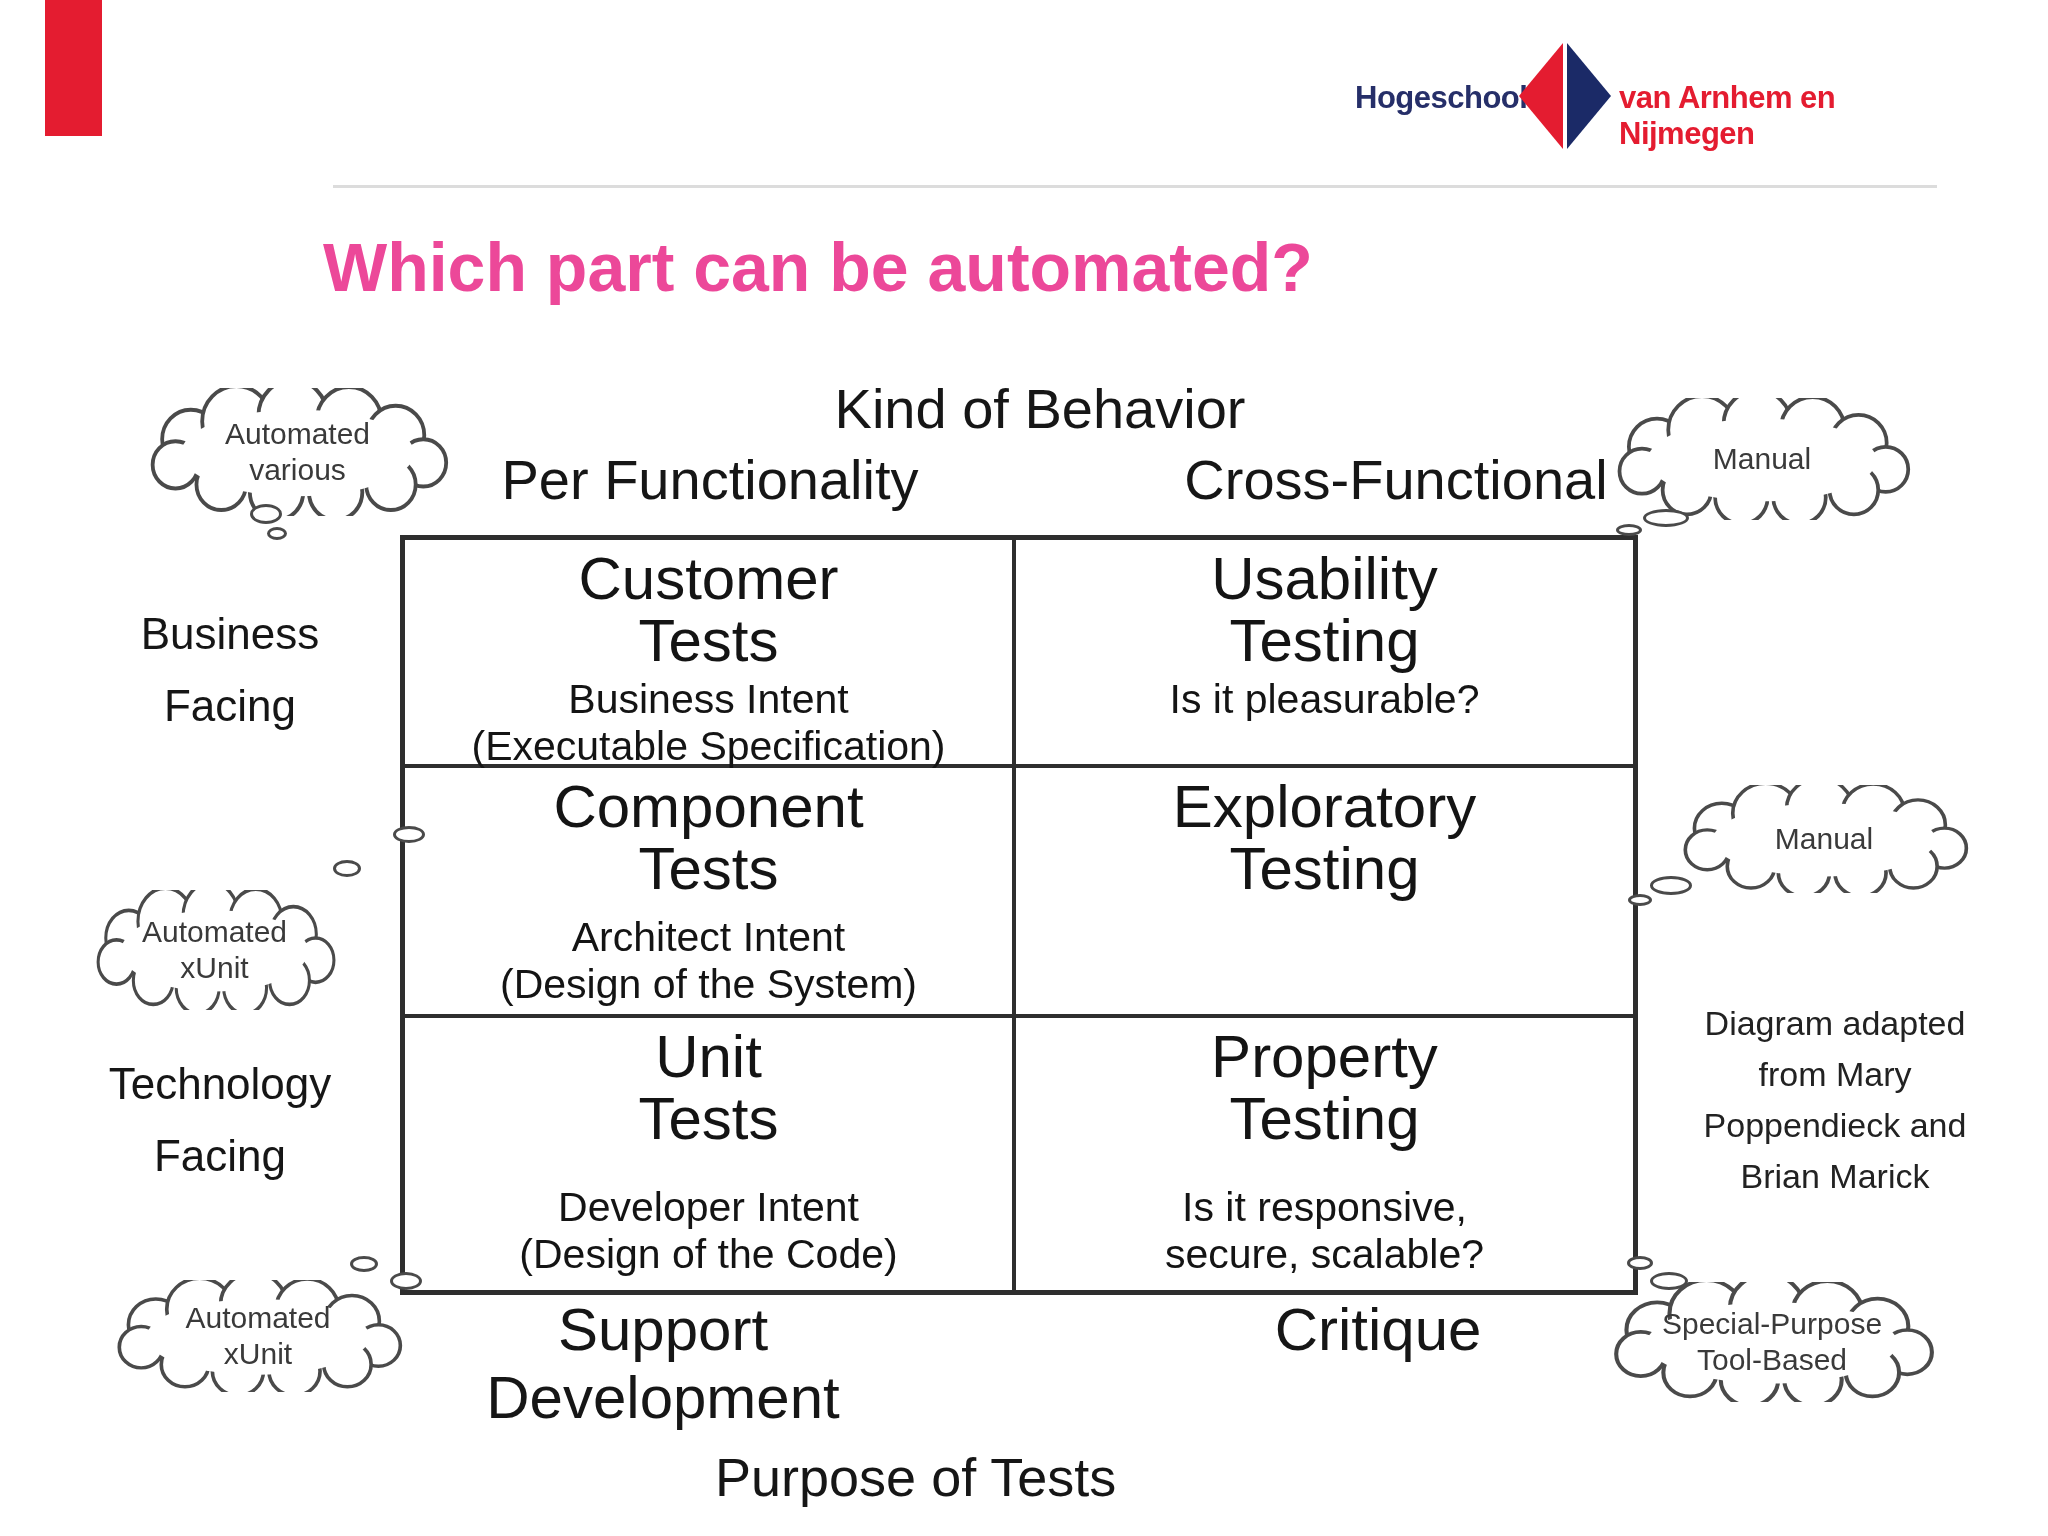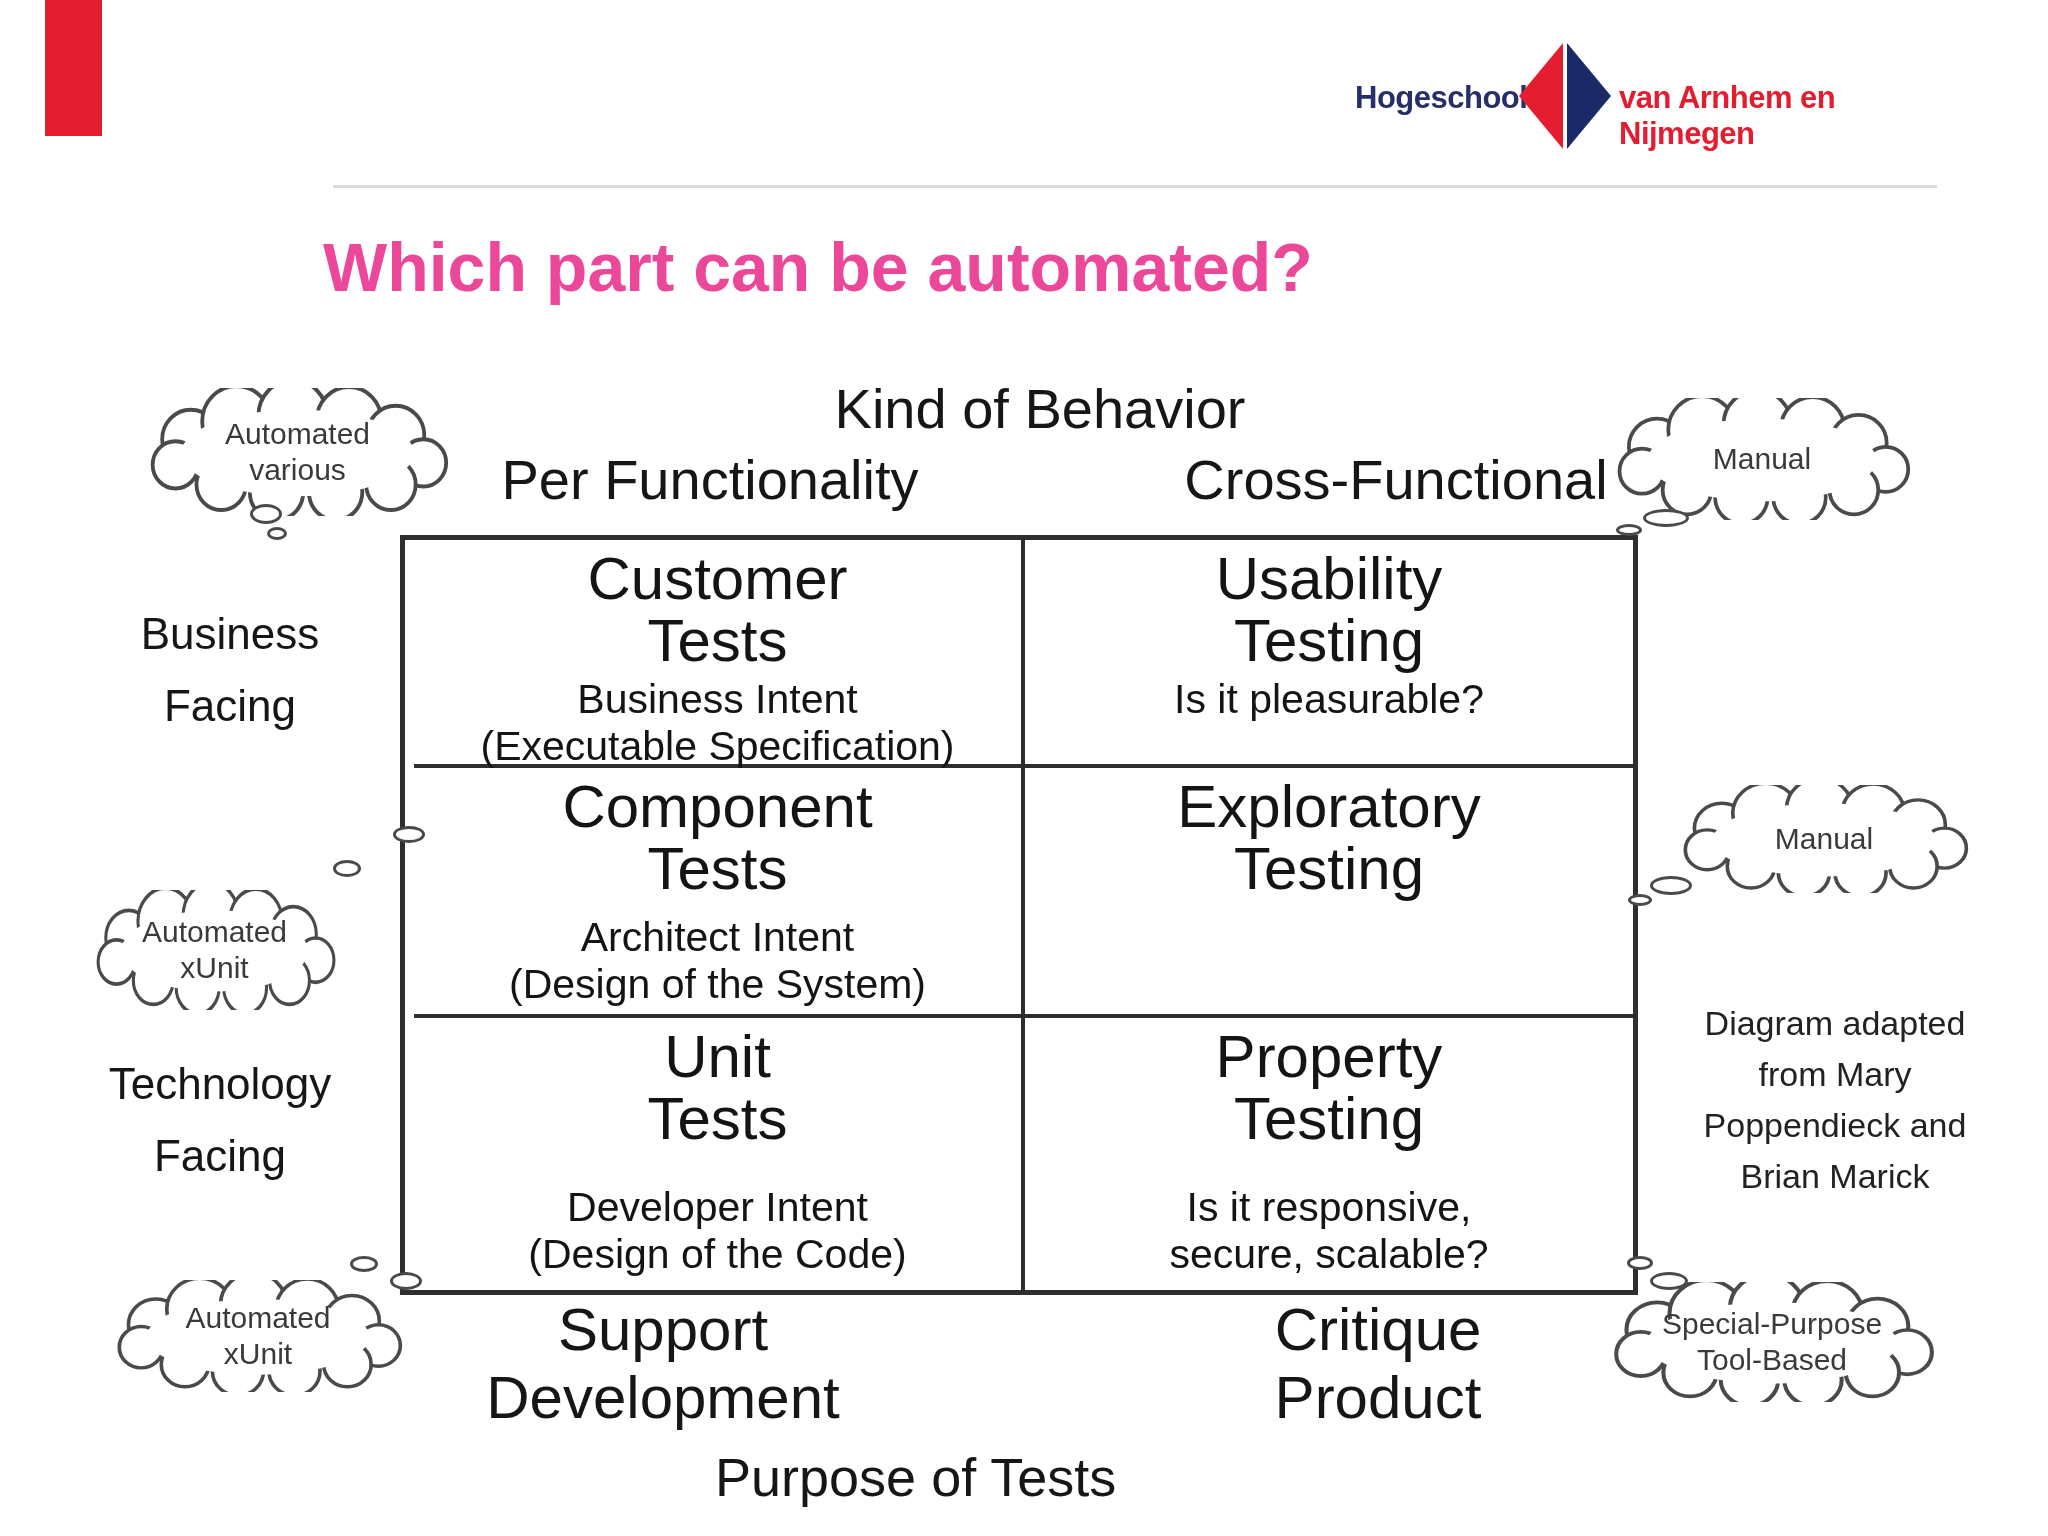--- a/index.html
+++ b/index.html
@@ -20,21 +20,21 @@
 
   
   .axis{position:absolute;text-align:center;font-size:56px;color:#161616;white-space:nowrap;}
   .kind{left:740px;top:376px;width:600px;}
   .perf{left:410px;top:447px;width:600px;}
   .cross{left:1096px;top:447px;width:600px;}
 
   
   .grid{position:absolute;left:400px;top:535px;width:1238px;height:760px;
         border:5px solid #2e2e2e;box-sizing:border-box;
-        display:grid;grid-template-columns:611px 1fr;grid-template-rows:228px 250px auto;padding-left:9px;}
+        display:grid;grid-template-columns:611px 1fr;grid-template-rows:228px 250px auto;}
   .cell{box-sizing:border-box;display:flex;flex-direction:column;align-items:center;
         padding-top:8px;text-align:center;}
   .cell.cl{border-right:4px solid #2e2e2e;}
   .cell.r1,.cell.r2{border-bottom:4px solid #2e2e2e;}
   .cell .t span{display:block;font-size:60px;line-height:62px;color:#141414;}
   .cell .s span{display:block;font-size:41px;line-height:47px;color:#141414;}
   .cell.r1 .s{margin-top:4px;}
   .cell.r2 .s{margin-top:14px;}
   .cell.r3 .s{margin-top:34px;}
 
@@ -171,21 +171,20 @@
     <span>Technology</span><br>
     <span>Facing</span>
   </div>
 
   <div class="bot supp">
     <span>Support</span><br>
     <span>Development</span>
   </div>
   <div class="bot crit">
     <span>Critique</span><br>
-    <span>Product</span>
   </div>
   <div class="purpose">Purpose of Tests</div>
 
   <div class="attrib">
     <span>Diagram adapted</span>
     <span>from Mary</span>
     <span>Poppendieck and</span>
     <span>Brian Marick</span>
   </div>
 

